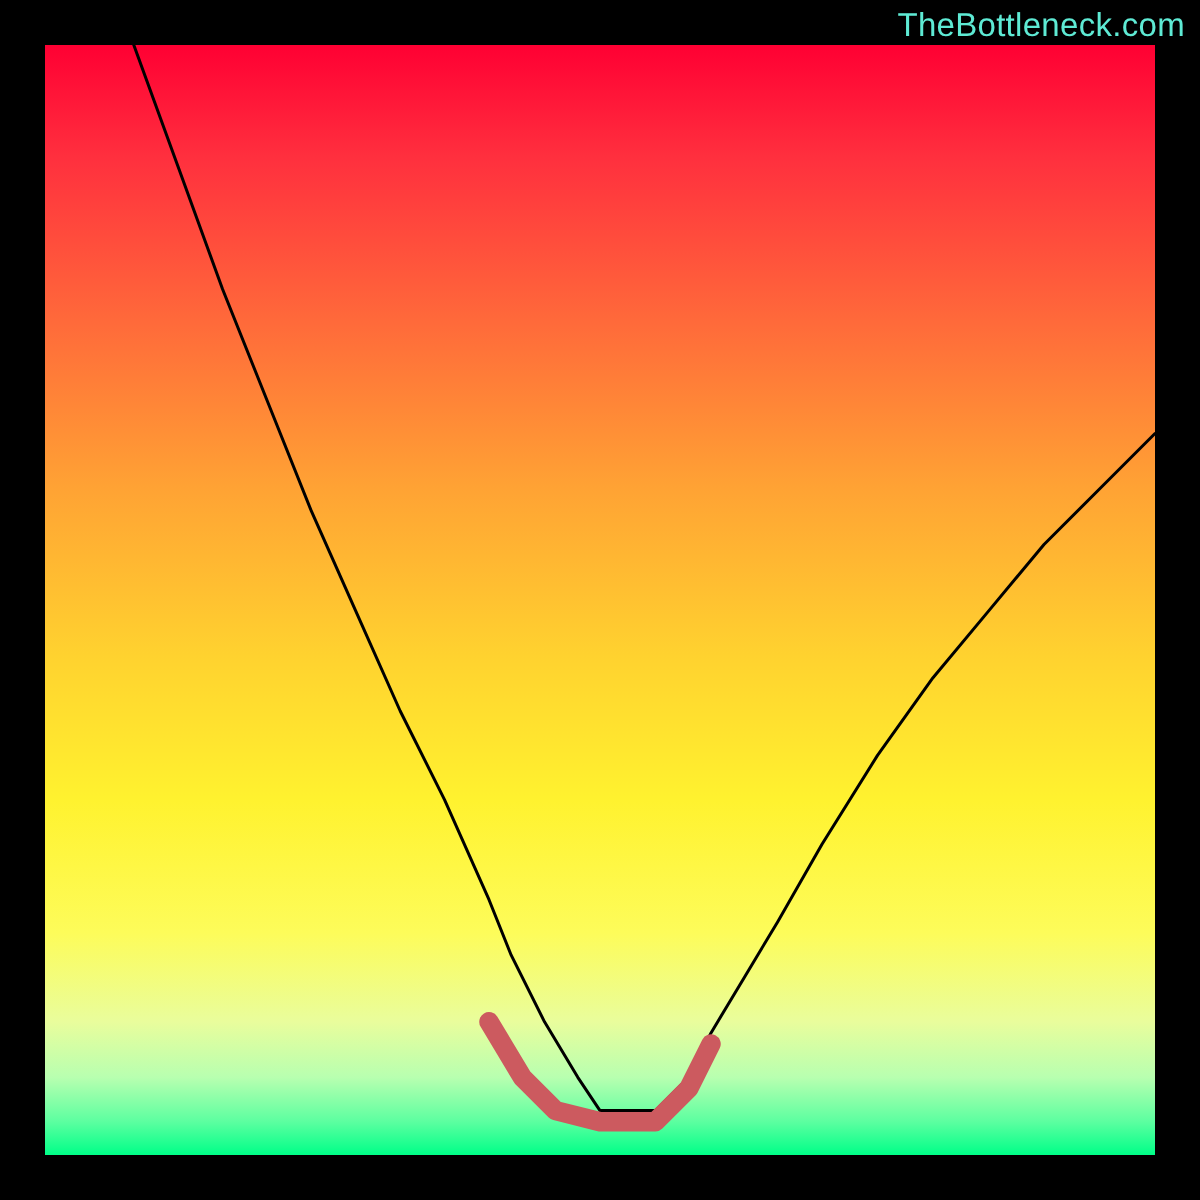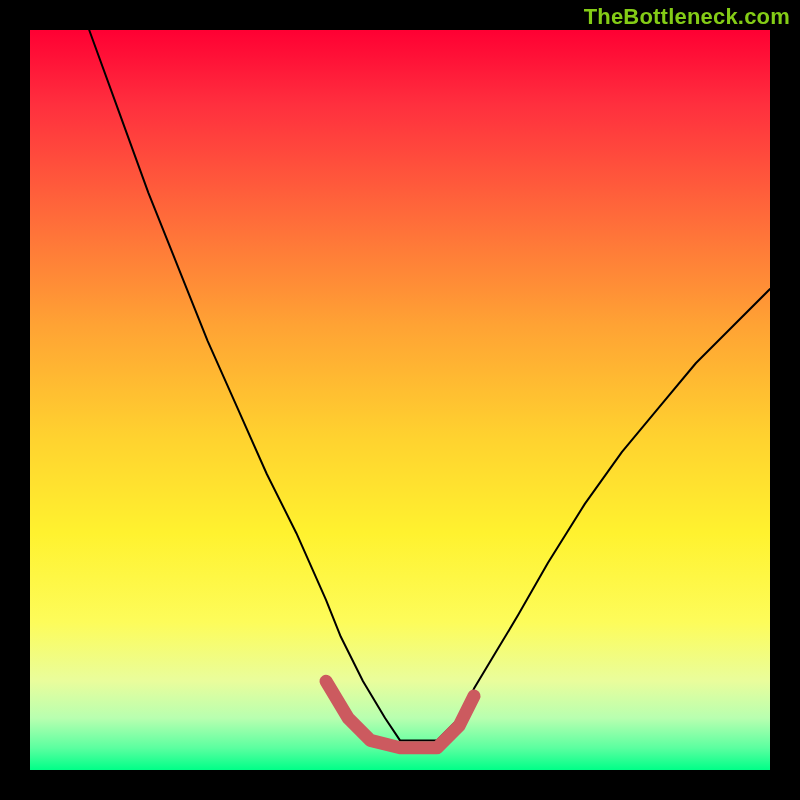--- a/index.html
+++ b/index.html
@@ -56,23 +56,23 @@
   .rounded {
     fill: none;
     stroke-width: 13;
     stroke-linecap: round;
     stroke-linejoin: round;
   }
   .watermark {
     position: absolute;
     top: 4px;
     right: 10px;
-    color: #84cc16;
+    color: #5eead4;
     font-size: 22px;
-    font-weight: 700;
+    font-weight: 400;
     letter-spacing: 0.2px;
     user-select: none;
     margin-left: 20px;
   }
 </style>
 </head>
 <body>
 
 <div class="frame">
 

